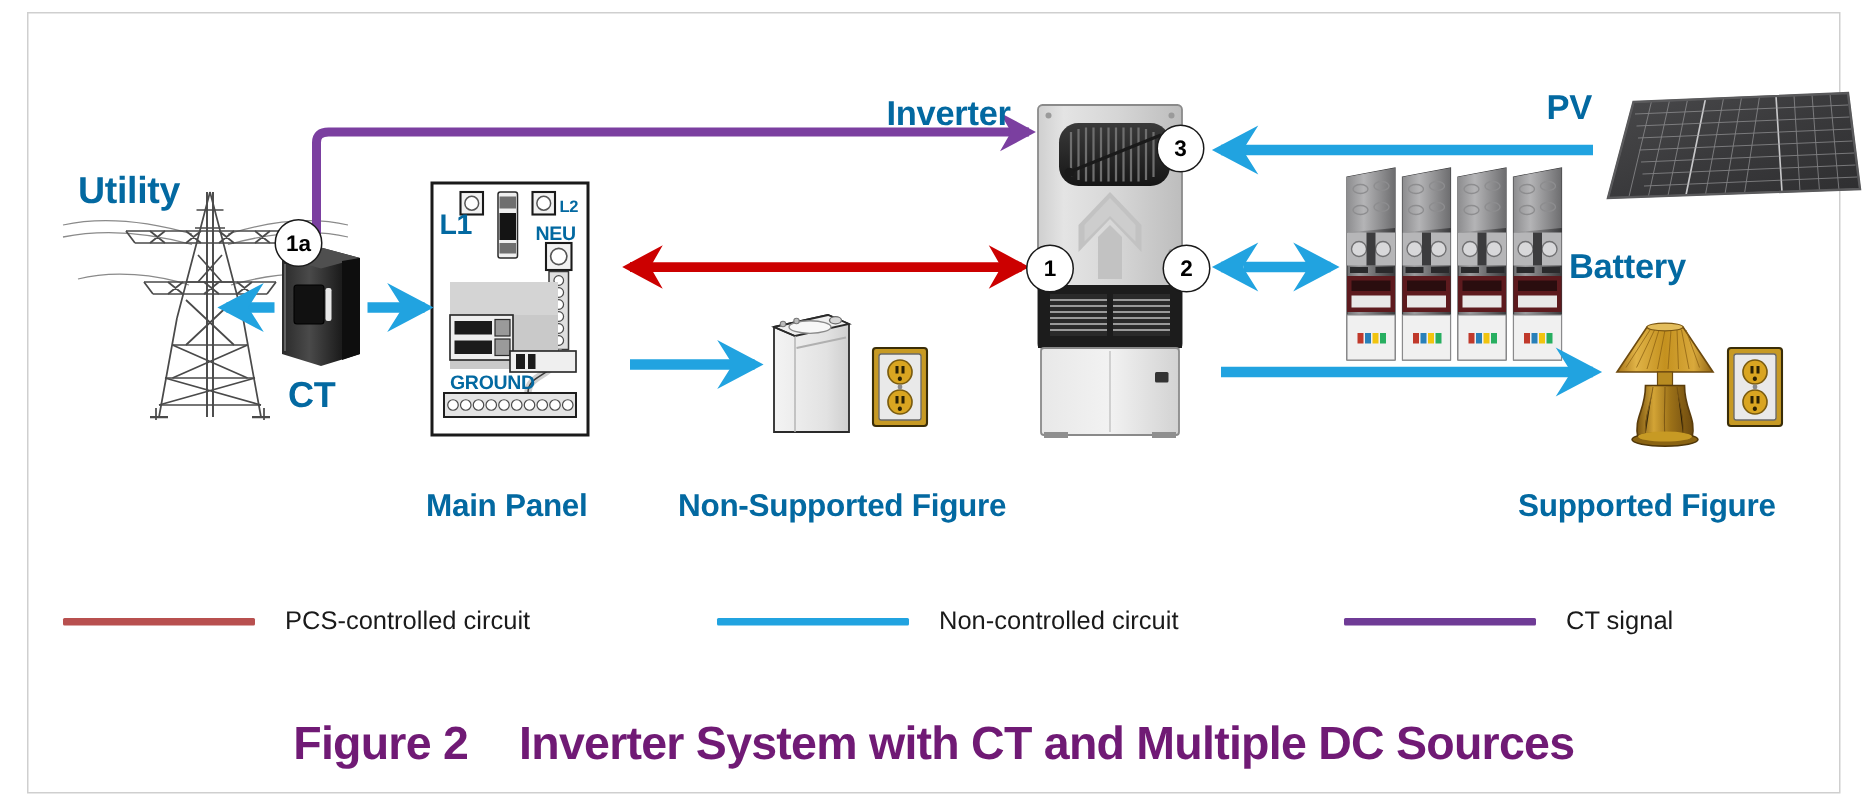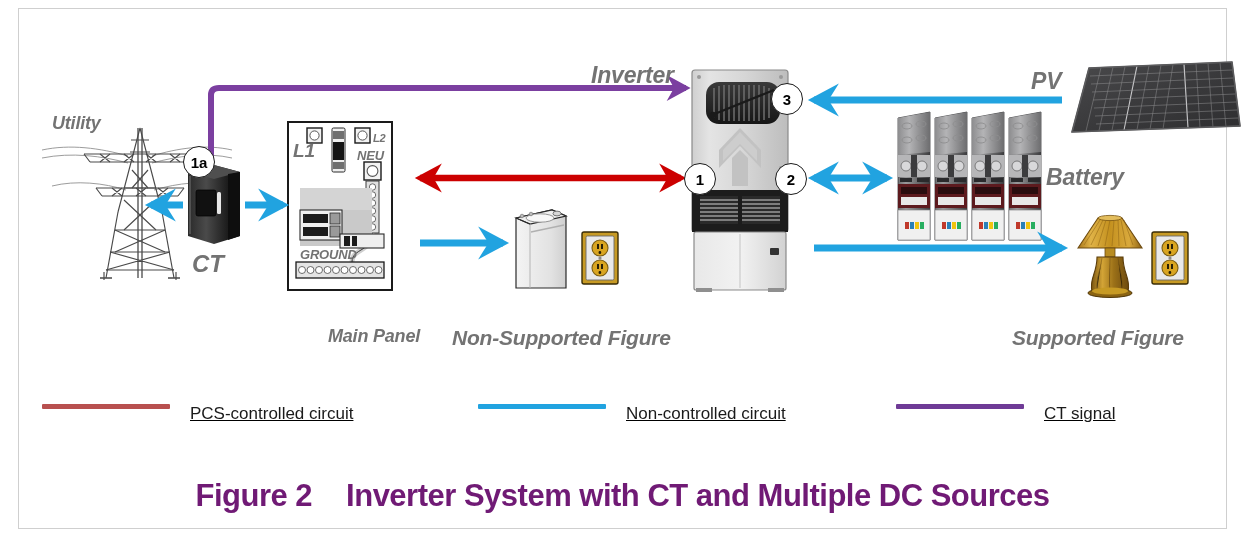--- a/index.html
+++ b/index.html
@@ -1,23 +1,23 @@
 <!DOCTYPE html>
 <html><head>
 <meta charset="utf-8">
 <style>
   html,body{margin:0;padding:0;background:#ffffff;}
   body{font-family:"Liberation Sans",sans-serif;}
   #fig{position:relative;width:1245px;height:541px;background:#fff;overflow:hidden;}
   #frame{position:absolute;left:18px;top:8px;width:1209px;height:521px;border:1px solid #cfcfcf;box-sizing:border-box;background:#fff;}
-  .lbl{position:absolute;font-weight:bold;color:#737373;white-space:nowrap;letter-spacing:-0.2px;font-style:italic;}
+  .lbl{position:absolute;font-weight:bold;color:#0369a1;white-space:nowrap;letter-spacing:-0.2px;}
   .callout{position:absolute;width:30px;height:30px;border-radius:50%;background:#fff;border:1.7px solid #1a1a1a;
            display:flex;align-items:center;justify-content:center;font-weight:bold;font-size:15px;color:#000;z-index:40;
            font-family:"Liberation Sans",sans-serif;}
-  .legend-item{position:absolute;display:flex;text-decoration:underline;}
+  .legend-item{position:absolute;display:flex;align-items:center;}
   .legend-sw{width:128px;height:5px;border-radius:1px;}
   .legend-tx{margin-left:20px;font-size:17px;color:#1a1a1a;white-space:nowrap;}
   #caption{position:absolute;left:0;top:478px;width:1245px;text-align:center;}
   #caption span{font-weight:bold;font-size:31px;color:#701a75;letter-spacing:-0.5px;}
   #cap-gap{display:inline-block;width:34px;}
   svg{overflow:visible;}
 </style>
 </head>
 <body>
 
@@ -479,26 +479,26 @@
     <path d="M420,243 L503,243" stroke="#21a3e0" stroke-width="7" fill="none" marker-end="url(#mBlueR)"></path>
 
     <path d="M829,178 L887,178" stroke="#21a3e0" stroke-width="7" fill="none" marker-end="url(#mBlueR)"></path>
     <path d="M829,178 L814,178" stroke="#21a3e0" stroke-width="7" fill="none" marker-end="url(#mBlueL)"></path>
 
     <path d="M1062,100 L814,100" stroke="#21a3e0" stroke-width="7" fill="none" marker-end="url(#mBlueL)"></path>
 
     <path d="M814,248 L1062,248" stroke="#21a3e0" stroke-width="7" fill="none" marker-end="url(#mBlueR)"></path>
   </svg>
 
-  <div class="lbl" style="left:52px;top:113px;font-size:18px;">Utility</div>
+  <div class="lbl" style="left:52px;top:113px;font-size:25px;">Utility</div>
   <div class="lbl" style="left:192px;top:250px;font-size:24px;">CT</div>
   <div class="lbl" style="left:591px;top:62px;font-size:23px;">Inverter</div>
-  <div class="lbl" style="left:1031px;top:68px;font-size:23px;">PV</div>
+  <div class="lbl" style="left:1031px;top:58px;font-size:23px;">PV</div>
   <div class="lbl" style="left:1046px;top:164px;font-size:23px;">Battery</div>
-  <div class="lbl" style="left:284px;top:326px;font-size:18px;margin-left:44px;">Main Panel</div>
+  <div class="lbl" style="left:284px;top:326px;font-size:21px;">Main Panel</div>
   <div class="lbl" style="left:452px;top:326px;font-size:21px;">Non-Supported Figure</div>
   <div class="lbl" style="left:1012px;top:326px;font-size:21px;">Supported Figure</div>
 
   <div class="lbl" style="left:293px;top:130px;font-size:19px;margin-top:10px;">L1</div>
   <div class="lbl" style="left:373px;top:132px;font-size:11px;">L2</div>
   <div class="lbl" style="left:357px;top:148px;font-size:13px;">NEU</div>
   <div class="lbl" style="left:300px;top:247px;font-size:13px;">GROUND</div>
 
   <div class="callout" style="left:183px;top:146px;align-items:center;">
     <span>1a</span>

